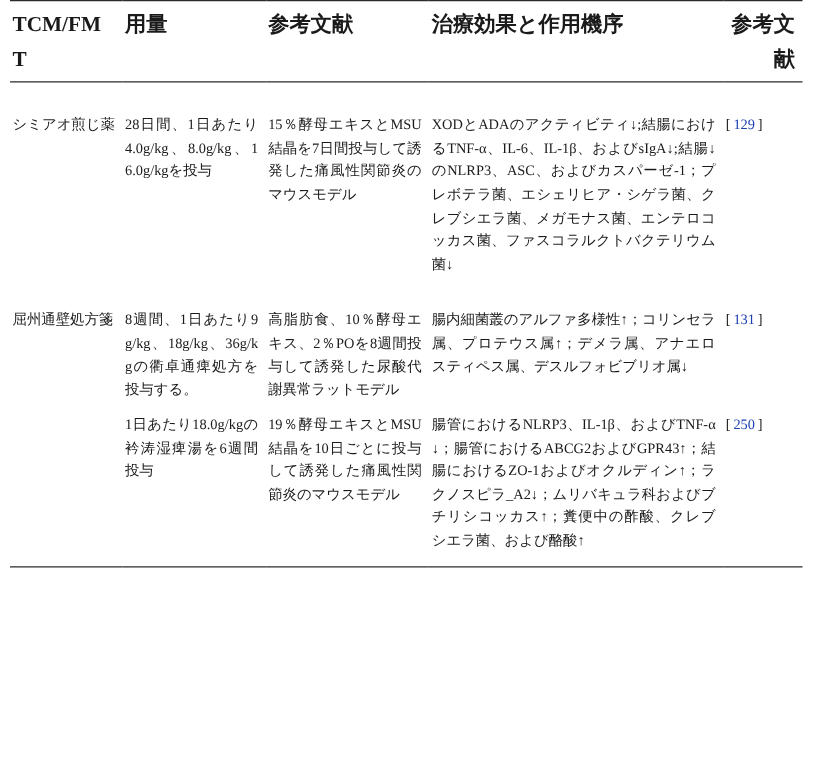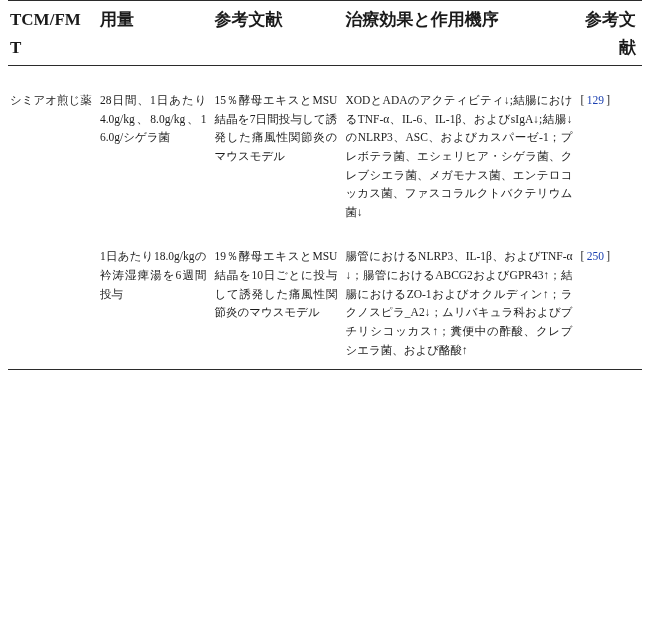--- a/index.html
+++ b/index.html
@@ -108,27 +108,34 @@
         <th class="col-tcm">TCM/FMT</th>
         <th class="col-dose">用量</th>
         <th class="col-model">参考文献</th>
         <th class="col-eff">治療効果と作用機序</th>
         <th class="col-ref">参考文献</th>
       </tr>
     </thead>
     <tbody>
       <tr class="first-body-row">
         <td class="col-tcm">シミアオ煎じ薬</td>
-        <td class="col-dose">28日間、1日あたり4.0g/kg、8.0g/kg、16.0g/シゲラ菌</td>
+        <td class="col-dose">28日間、1日あたり4.0g/kg、8.0g/kg、16.0g/kgを投与</td>
         <td class="col-model">15％酵母エキスとMSU結晶を7日間投与して誘発した痛風性関節炎のマウスモデル</td>
         <td class="col-eff">XODとADAのアクティビティ↓;結腸におけるTNF-α、IL-6、IL-1β、およびsIgA↓;結腸↓のNLRP3、ASC、およびカスパーゼ-1；プレボテラ菌、エシェリヒア・シゲラ菌、クレブシエラ菌、メガモナス菌、エンテロコッカス菌、ファスコラルクトバクテリウム菌↓</td>
         <td class="col-ref"><span class="bracket">[</span> <a class="ref-link">129</a> <span class="bracket">]</span></td>
       </tr>
       <tr class="spacer-row">
         <td colspan="5"></td>
+      </tr>
+      <tr>
+        <td class="col-tcm">屈州通壁処方箋</td>
+        <td class="col-dose">8週間、1日あたり9g/kg、18g/kg、36g/kgの衢卓通痺処方を投与する。</td>
+        <td class="col-model">高脂肪食、10％酵母エキス、2％POを8週間投与して誘発した尿酸代謝異常ラットモデル</td>
+        <td class="col-eff">腸内細菌叢のアルファ多様性↑；コリンセラ属、プロテウス属↑；デメラ属、アナエロスティペス属、デスルフォビブリオ属↓</td>
+        <td class="col-ref"><span class="bracket">[</span> <a class="ref-link">131</a> <span class="bracket">]</span></td>
       </tr>
       <tr class="last-row">
         <td class="col-tcm"></td>
         <td class="col-dose">1日あたり18.0g/kgの衿涛湿痺湯を6週間投与</td>
         <td class="col-model">19％酵母エキスとMSU結晶を10日ごとに投与して誘発した痛風性関節炎のマウスモデル</td>
         <td class="col-eff">腸管におけるNLRP3、IL-1β、およびTNF-α↓；腸管におけるABCG2およびGPR43↑；結腸におけるZO-1およびオクルディン↑；ラクノスピラ_A2↓；ムリバキュラ科およびブチリシコッカス↑；糞便中の酢酸、クレブシエラ菌、および酪酸↑</td>
         <td class="col-ref"><span class="bracket">[</span> <a class="ref-link">250</a> <span class="bracket">]</span></td>
       </tr>
     </tbody>
     <tfoot>

